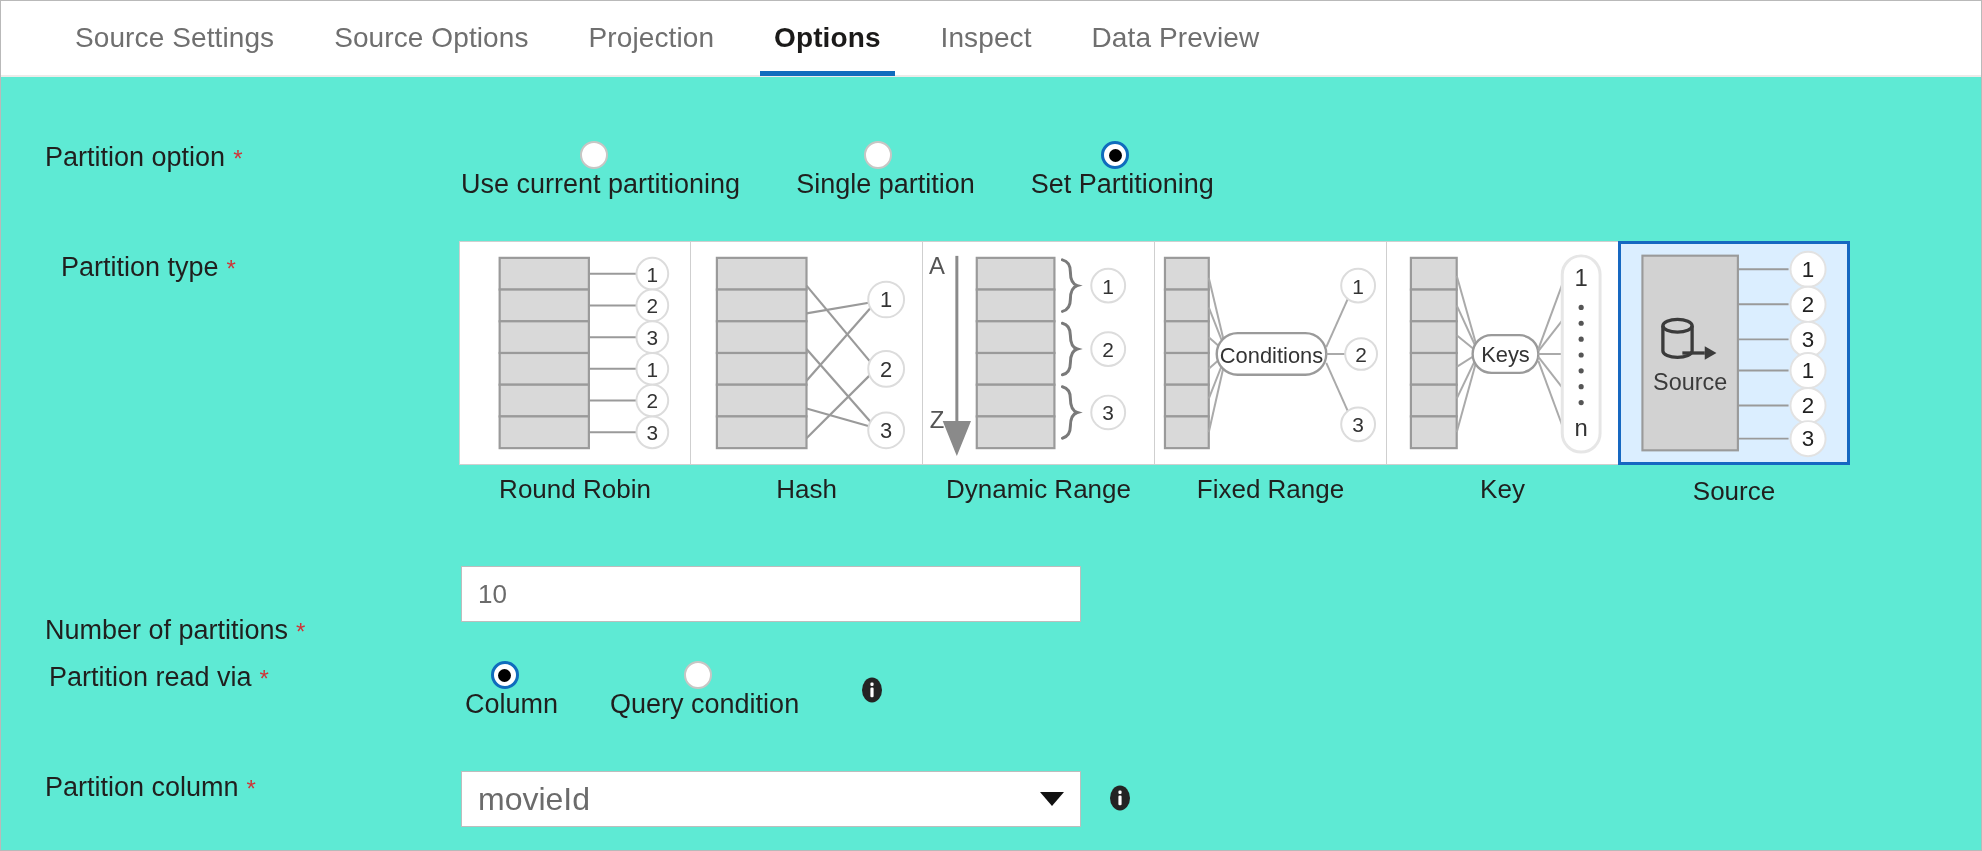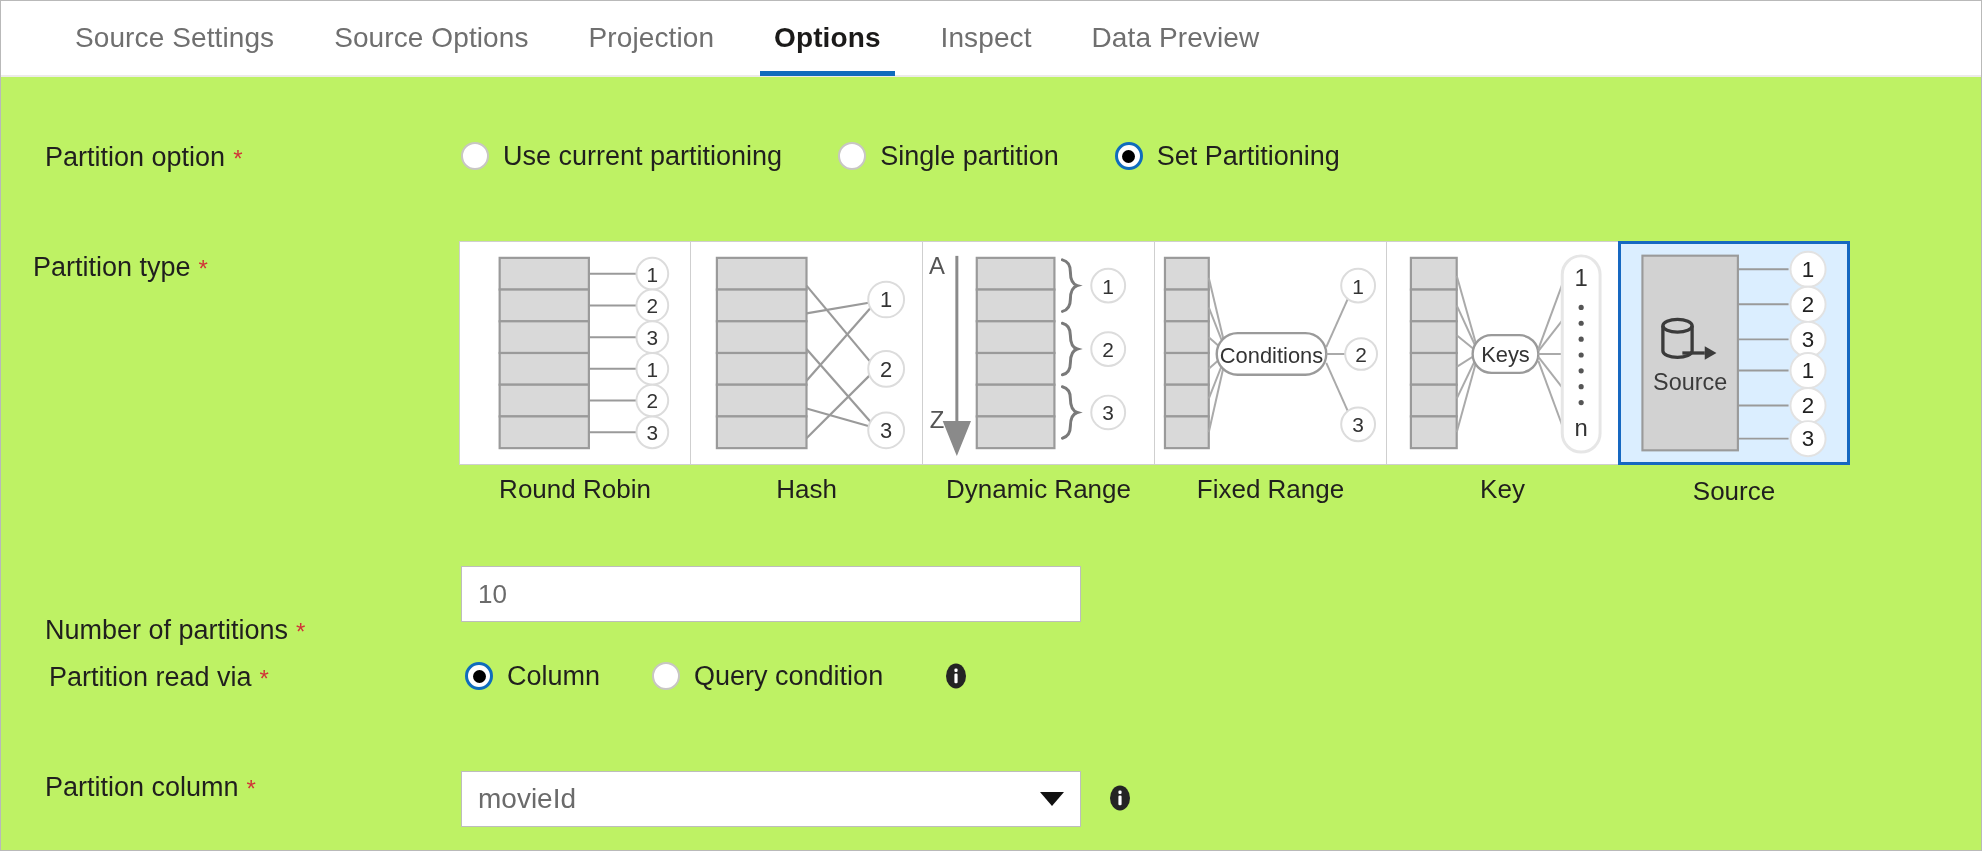--- a/index.html
+++ b/index.html
@@ -9,21 +9,21 @@
     background: #ffffff;
   }
   body {
     font-family: "Liberation Sans", sans-serif;
     color: #201f1e;
   }
   #app {
     position: relative;
     width: 1982px;
     height: 851px;
-    background: #bef264;
+    background: #5eead4;
     box-sizing: border-box;
     border: 1px solid #b9b9b9;
     overflow: hidden;
   }
 
   
   .tabbar {
     position: absolute;
     left: 0;
     top: 0;
@@ -82,20 +82,21 @@
     top: 2px;
   }
 
   
   .radio-group { display: flex; align-items: center; }
   .radio-item {
     display: flex;
     align-items: center;
     margin-right: 60px;
     cursor: pointer;
+    flex-direction: column;
   }
   .radio {
     width: 28px;
     height: 28px;
     border-radius: 50%;
     border: 2px solid #c8c6c4;
     background: #ffffff;
     box-sizing: border-box;
     margin-right: 14px;
     flex: none;
@@ -183,21 +184,21 @@
   .dropdown {
     width: 620px;
     height: 56px;
     border: 1px solid #bdbdbd;
     box-sizing: border-box;
     background: #ffffff;
     display: flex;
     align-items: center;
     justify-content: space-between;
     padding: 0 16px;
-    font-size: 28px;
+    font-size: 32px;
     color: #6b6b6b;
     cursor: pointer;
   }
   .caret {
     width: 0; height: 0;
     border-left: 12px solid transparent;
     border-right: 12px solid transparent;
     border-top: 14px solid #111111;
     flex: none;
   }
@@ -229,21 +230,21 @@
         <span class="radio"></span>
         <span class="radio-label">Single partition</span>
       </div>
       <div class="radio-item" style="margin-right:0;">
         <span class="radio checked"></span>
         <span class="radio-label">Set Partitioning</span>
       </div>
     </div>
   </div>
 
-  <div class="row" style="left:32px; top:250px;">
+  <div class="row" style="left:60px; top:250px;">
     <div class="label" style="width:416px;">
       <span>Partition type</span><span class="req">*</span>
     </div>
   </div>
 
   <div class="cards" style="position:absolute; left:458px; top:240px;">
 
     <div class="card">
       <svg viewBox="0 0 232 224" preserveAspectRatio="none">
         <g stroke="#9a9a9a" stroke-width="2.2" fill="#d9d9d9">

